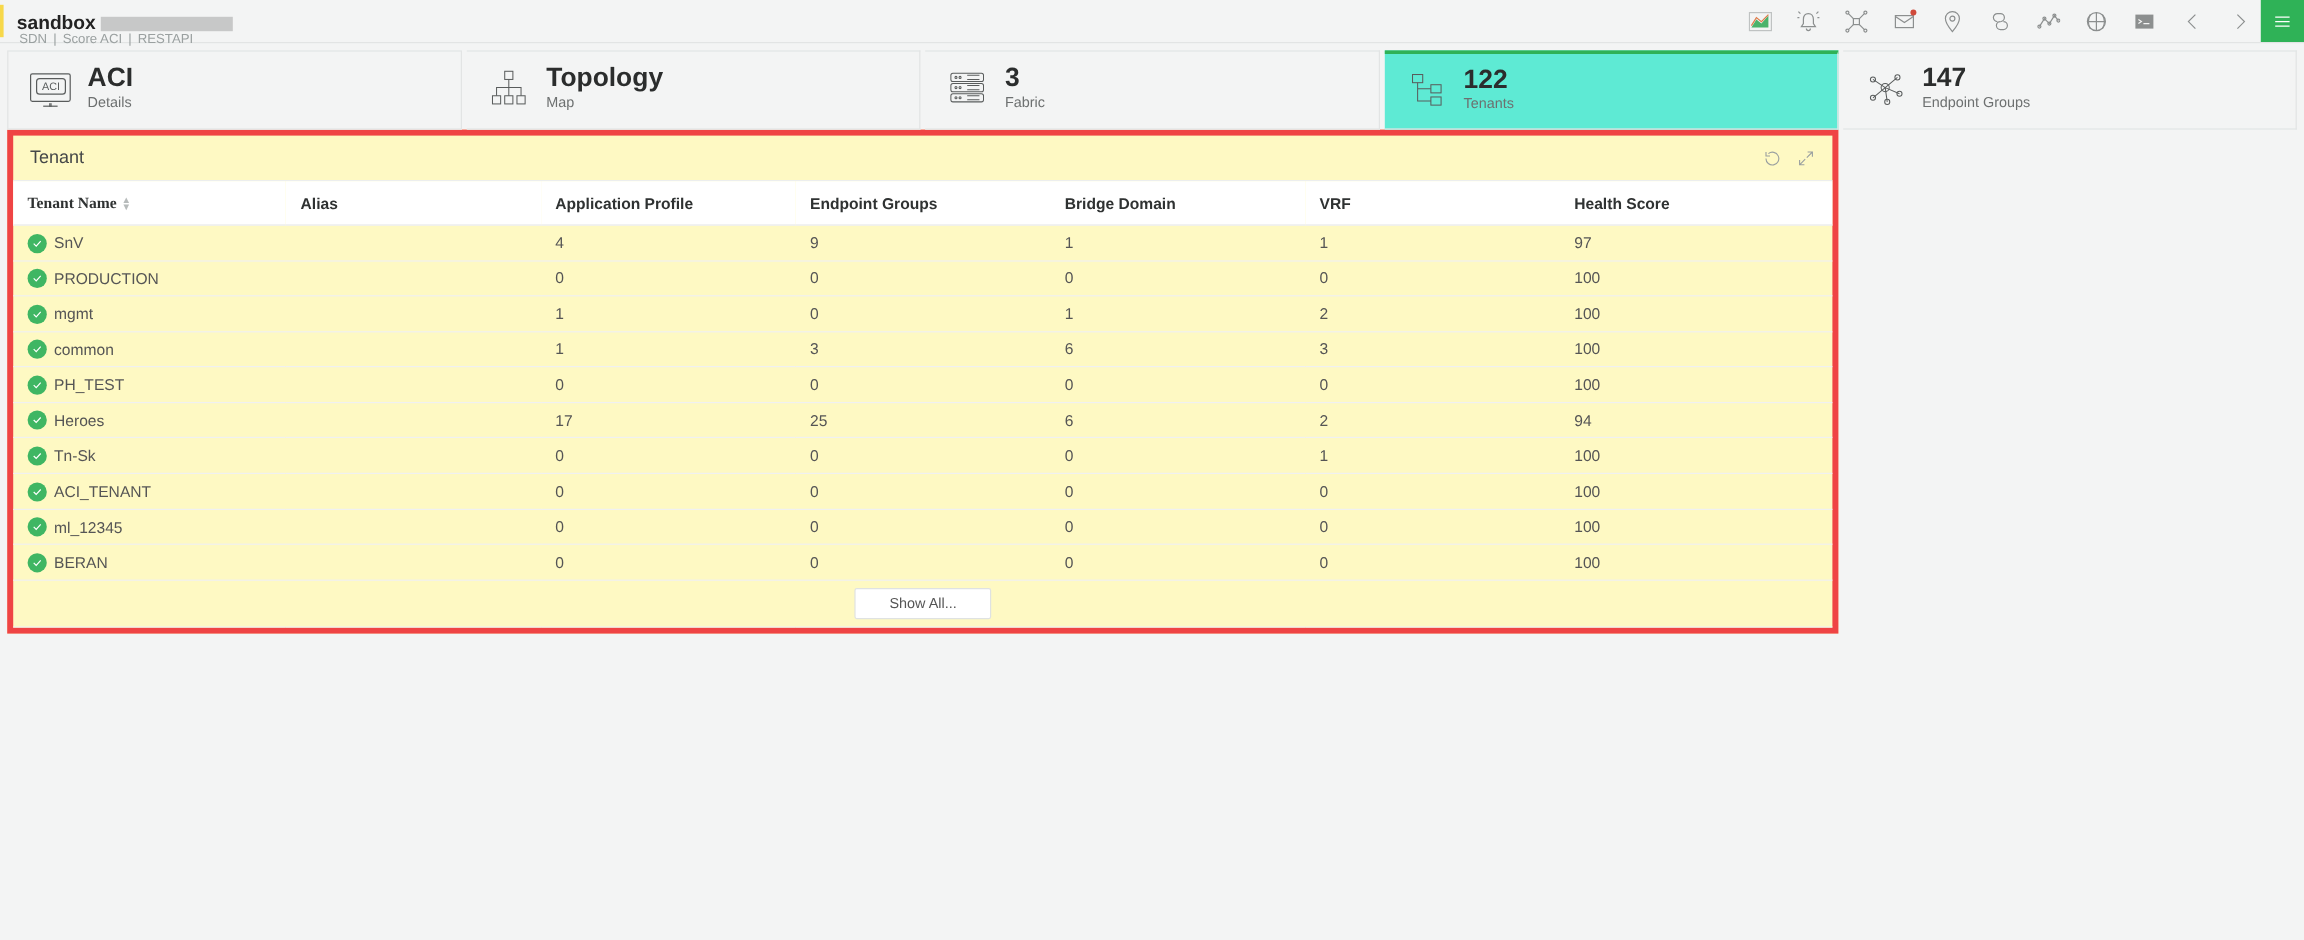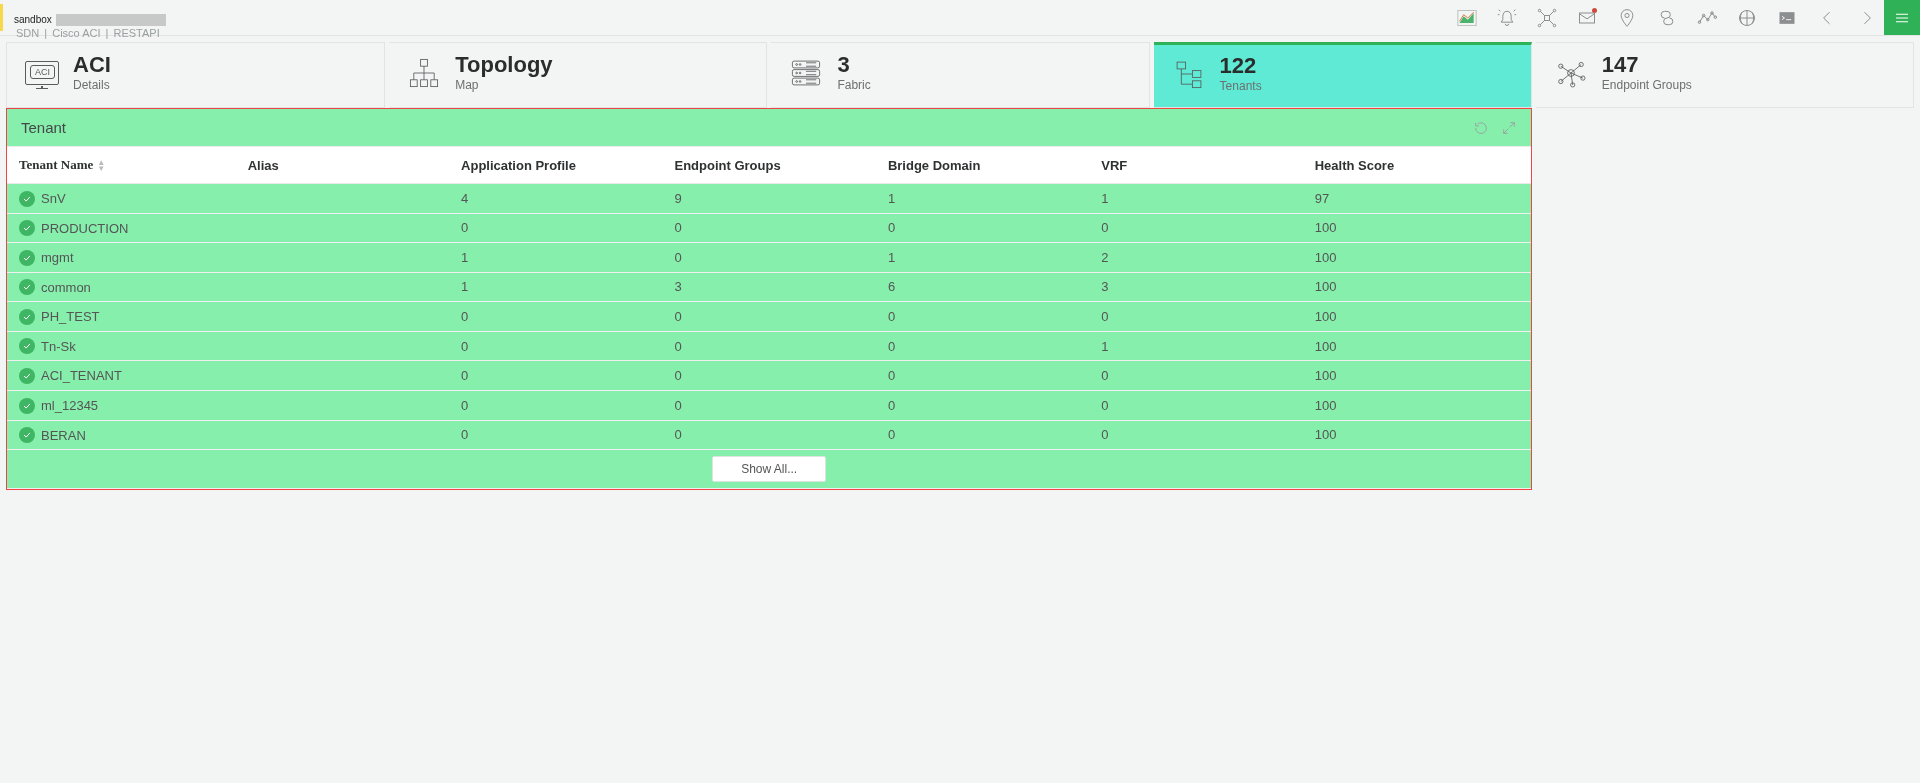--- a/index.html
+++ b/index.html
@@ -2,21 +2,21 @@
 <html><head>
 <meta charset="utf-8">
 <style>
   html,body{margin:0;padding:0;font-family:"Segoe UI",Arial,Helvetica,sans-serif;background:#f3f4f4;color:#333;font-size:13px;}
   *{box-sizing:border-box;}
 
   
   .topbar{display:flex;align-items:stretch;height:36px;background:#f3f4f4;border-bottom:1px solid #e2e4e4;}
   .topbar-left{display:flex;align-items:flex-start;flex-direction:column;justify-content:center;padding-left:6px;position:relative;}
   .topbar-left .accent{position:absolute;left:0;top:4px;bottom:4px;width:3px;background:#f7d84a;}
-  .topbar-title{font-weight:400;font-size:10px;color:#222;padding-left:8px;line-height:14px;margin-top:17px;}
+  .topbar-title{font-weight:700;font-size:16px;color:#222;padding-left:8px;line-height:14px;margin-top:17px;}
   .topbar-title .masked{display:inline-block;width:110px;height:12px;background:#c7c8c8;vertical-align:middle;margin-left:4px;}
   .topbar-sub{padding-left:8px;font-size:11px;color:#9aa0a0;line-height:12px;}
   .topbar-sub span{padding:0 2px;}
   .topbar-spacer{flex:1;}
   .topbar-icons{display:flex;align-items:center;gap:18px;padding:0 6px;}
   .tb-icon{width:22px;height:22px;display:flex;align-items:center;justify-content:center;color:#8c8f8f;cursor:pointer;}
   .tb-icon svg{width:20px;height:20px;stroke:#8c8f8f;fill:none;stroke-width:1.2;}
   .tb-icon.chart svg path.fill{fill:#4bb36b;stroke:none;}
   .tb-icon.chart svg path.line{stroke:#e07b4a;}
   .tb-icon .dot{position:absolute;width:5px;height:5px;border-radius:50%;background:#d04a3b;top:1px;right:1px;}
@@ -33,21 +33,21 @@
   .navcard .nc-icon svg{width:34px;height:34px;stroke:#595c5c;fill:none;stroke-width:1;}
   .navcard .nc-text .nc-title{font-size:22px;font-weight:700;color:#2b2d2d;line-height:22px;}
   .navcard .nc-text .nc-sub{font-size:12px;color:#6d7070;margin-top:2px;}
   .nc-aci-badge{border:1px solid #595c5c;border-radius:3px;font-size:9px;padding:1px 4px;color:#595c5c;position:relative;top:-4px;}
   .nc-aci-monitor{width:34px;height:24px;border:1.2px solid #595c5c;border-radius:2px;position:relative;}
   .nc-aci-monitor:after{content:"";position:absolute;left:10px;right:10px;bottom:-5px;height:1.2px;background:#595c5c;}
   .nc-aci-monitor:before{content:"";position:absolute;left:15px;right:15px;bottom:-3px;top:24px;height:3px;border-left:1.2px solid #595c5c;border-right:1.2px solid #595c5c;}
 
   
   .panel-wrap{padding:0 6px 6px 6px;}
-  .panel{background:#86efac;border:1px solid #ef4444;width:calc((100% - 0px) * 0.8 + 0px);}
+  .panel{background:#fef9c3;border:5px solid #ef4444;width:calc((100% - 0px) * 0.8 + 0px);}
   
   .panel{width:calc( (100% ) * 4 / 5 );}
   .panel-header{display:flex;align-items:center;justify-content:space-between;padding:10px 14px;border-bottom:1px solid #eceeee;}
   .panel-title{font-size:15px;color:#454848;font-weight:500;}
   .panel-actions{display:flex;gap:12px;}
   .panel-actions .pa{width:16px;height:16px;color:#9aa0a0;cursor:pointer;}
   .panel-actions svg{width:16px;height:16px;stroke:#9aa0a0;fill:none;stroke-width:1.4;}
 
   
   table.data{width:100%;border-collapse:collapse;}
@@ -74,21 +74,21 @@
 <body>
 
 <div class="topbar">
   <div class="topbar-left">
     <span class="accent"></span>
     <div class="topbar-title">
       <span>sandbox</span><span class="masked"></span>
     </div>
     <div class="topbar-sub">
       <span>SDN</span> |
-      <span>Cisco ACI</span> |
+      <span>Score ACI</span> |
       <span>RESTAPI</span>
     </div>
   </div>
   <div class="topbar-spacer"></div>
   <div class="topbar-icons">
     <span class="tb-icon chart">
       <svg viewBox="0 0 24 24">
           <rect x="1" y="3" width="22" height="18" stroke="#bfc2c2"></rect>
           <path class="fill" d="M3 18 L8 10 L13 14 L20 6 L20 18 Z"></path>
           <path class="line" d="M3 16 L8 8 L13 12 L20 5"></path>
@@ -351,20 +351,33 @@
             <td>0</td>
             <td>0</td>
             <td>0</td>
             <td>100</td>
           </tr>
           <tr>
             <td><span class="status-ok">
                 <svg viewBox="0 0 24 24">
                   <path d="M5 12 l5 5 L19 7"></path>
                 </svg>
+              </span><span class="tname">Heroes</span></td>
+            <td></td>
+            <td>17</td>
+            <td>25</td>
+            <td>6</td>
+            <td>2</td>
+            <td>94</td>
+          </tr>
+          <tr>
+            <td><span class="status-ok">
+                <svg viewBox="0 0 24 24">
+                  <path d="M5 12 l5 5 L19 7"></path>
+                </svg>
               </span><span class="tname">Tn-Sk</span></td>
             <td></td>
             <td>0</td>
             <td>0</td>
             <td>0</td>
             <td>1</td>
             <td>100</td>
           </tr>
           <tr>
             <td><span class="status-ok">

